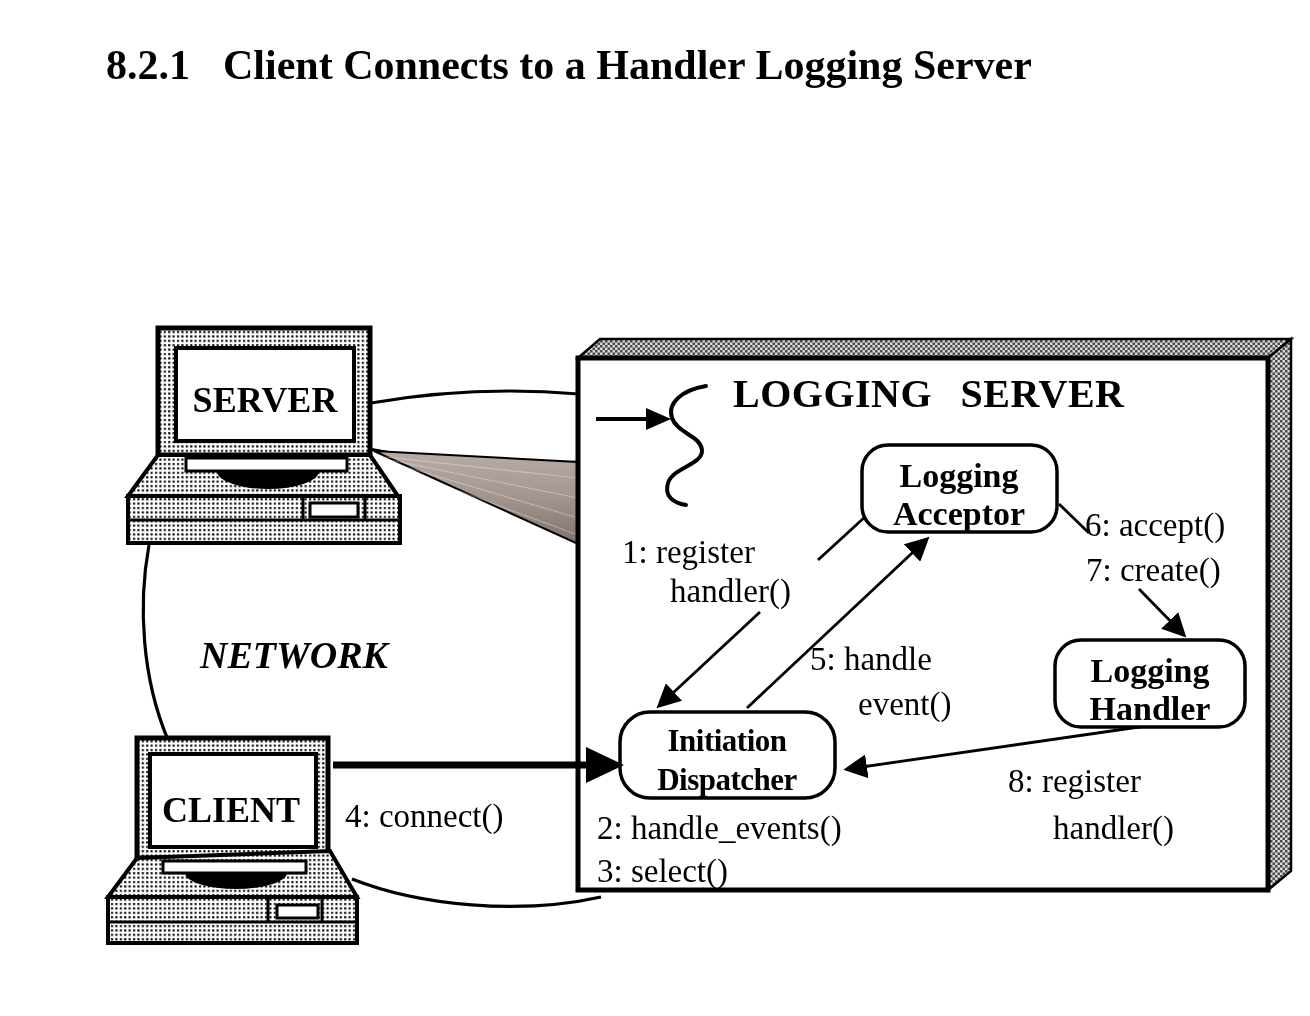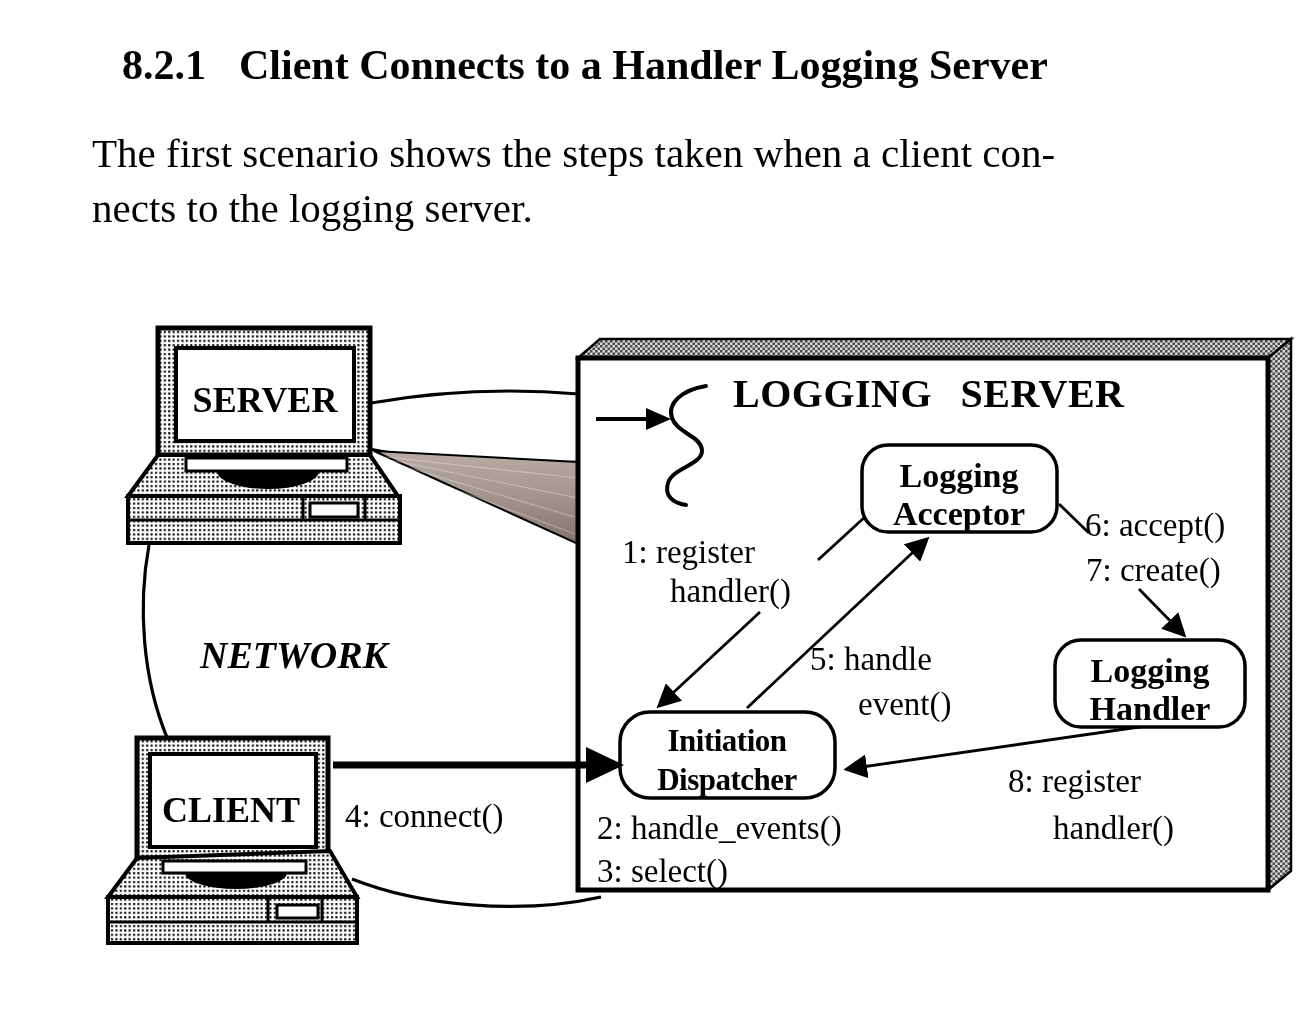--- a/index.html
+++ b/index.html
@@ -4,21 +4,21 @@
 <style>
   html,body { margin:0; padding:0; background:#ffffff; }
   body {
     width:1310px; height:1016px; position:relative; overflow:hidden;
     font-family:"Liberation Serif","DejaVu Serif",serif; color:#000;
   }
   .heading {
     position:absolute; left:106px; top:42px; font-size:42px; font-weight:bold;
     line-height:1.1; white-space:nowrap;
   }
-  .heading .num { margin-right:33px;margin-left:16px; }
+  .heading .num { margin-right:33px; }
   .para {
     position:absolute; left:92px; top:126px; font-size:41px; line-height:55px;
     white-space:nowrap;
   }
   svg.fig { position:absolute; left:0; top:0; }
   svg text { fill:#000; font-family:"Liberation Serif","DejaVu Serif",serif; }
   .lbl      { font-size:33px; }
   .comp     { font-size:34px; font-weight:bold; text-anchor:middle; }
   .compnarrow { font-size:31px; font-weight:bold; text-anchor:middle; letter-spacing:-0.5px; }
   .scrlabel { font-size:36px; font-weight:bold; text-anchor:middle; }
@@ -29,22 +29,21 @@
   .wire { stroke:#000; stroke-width:3.2; fill:none; }
   .compbox { fill:#ffffff; stroke:#000; stroke-width:3.5; }
 </style>
 </head>
 <body>
 
 <div class="heading">
   <span class="num">8.2.1</span><span>Client Connects to a Handler Logging Server</span>
 </div>
 <div class="para">
-  <span>The first scenario shows the steps taken when a client con-</span><br>
-  <span>nects to the logging server.</span>
+  <br>
 </div>
 
 <svg class="fig" width="1310" height="1016" viewBox="0 0 1310 1016">
   <defs>
     <pattern id="dots" width="4.4" height="4.4" patternUnits="userSpaceOnUse">
       <rect width="4.4" height="4.4" fill="#ffffff"></rect>
       <rect x="1" y="1" width="2.1" height="2.1" fill="#000000"></rect>
     </pattern>
     <pattern id="check" width="5" height="5" patternUnits="userSpaceOnUse">
       <rect width="5" height="5" fill="#d9d9d9"></rect>

